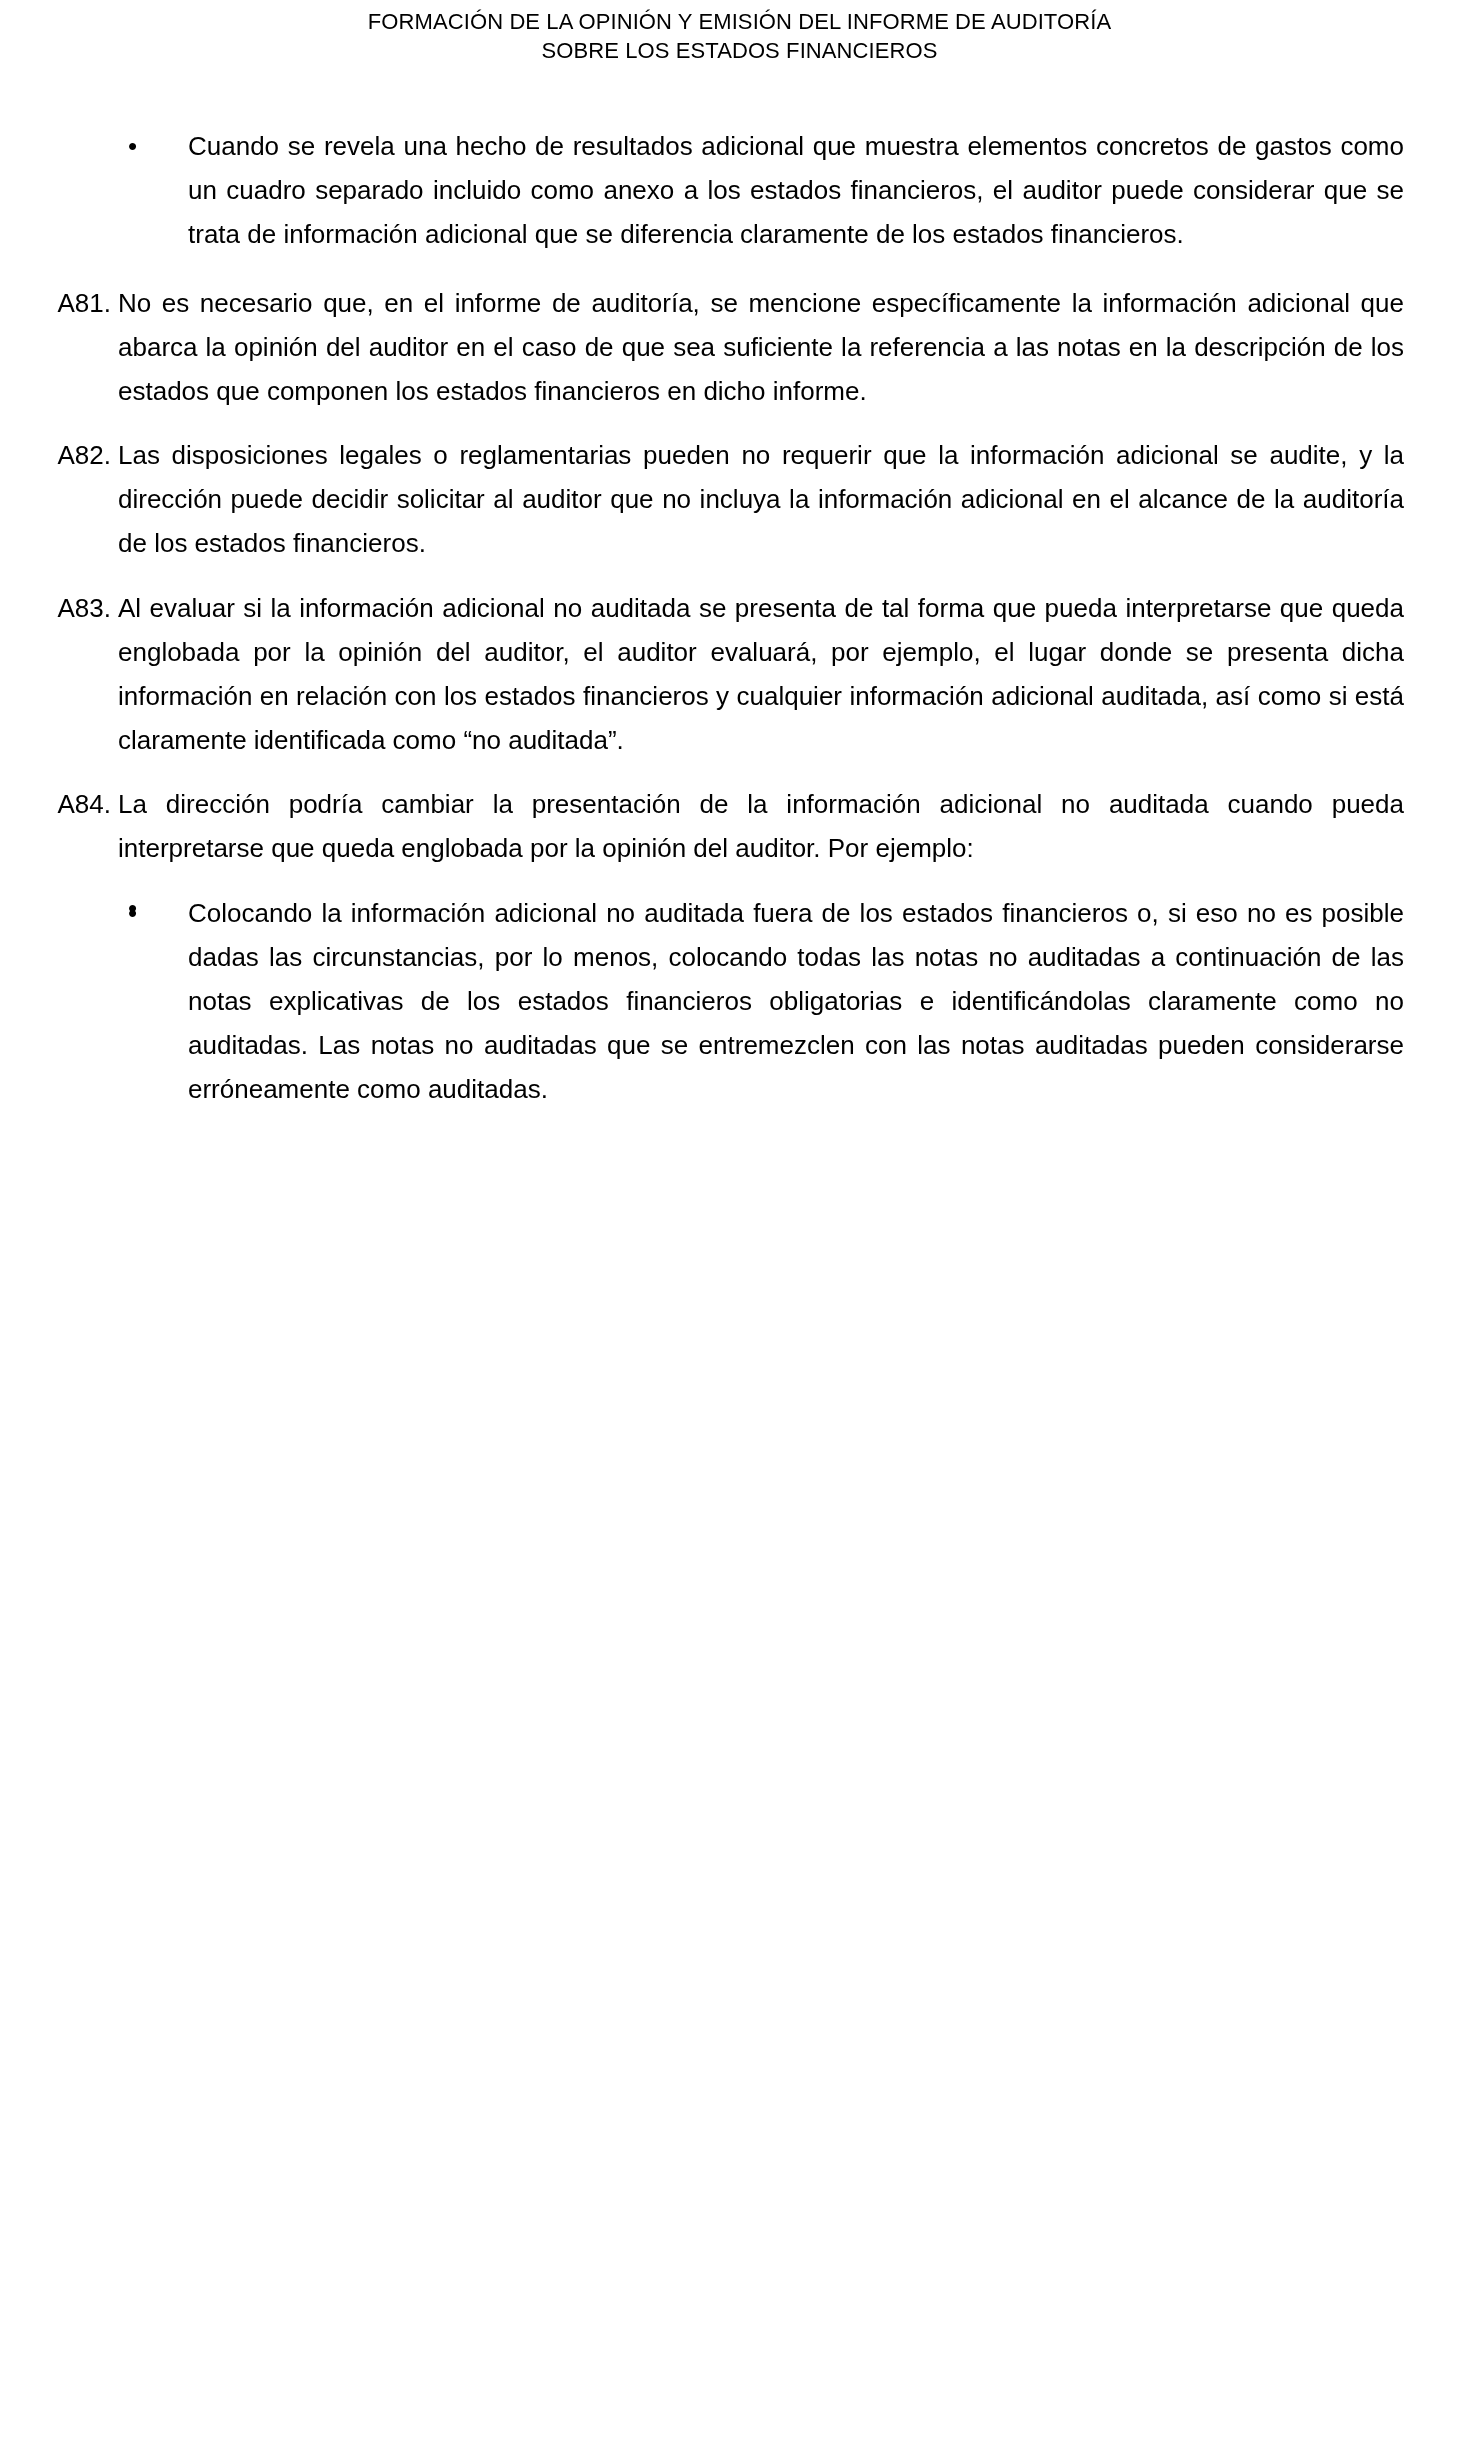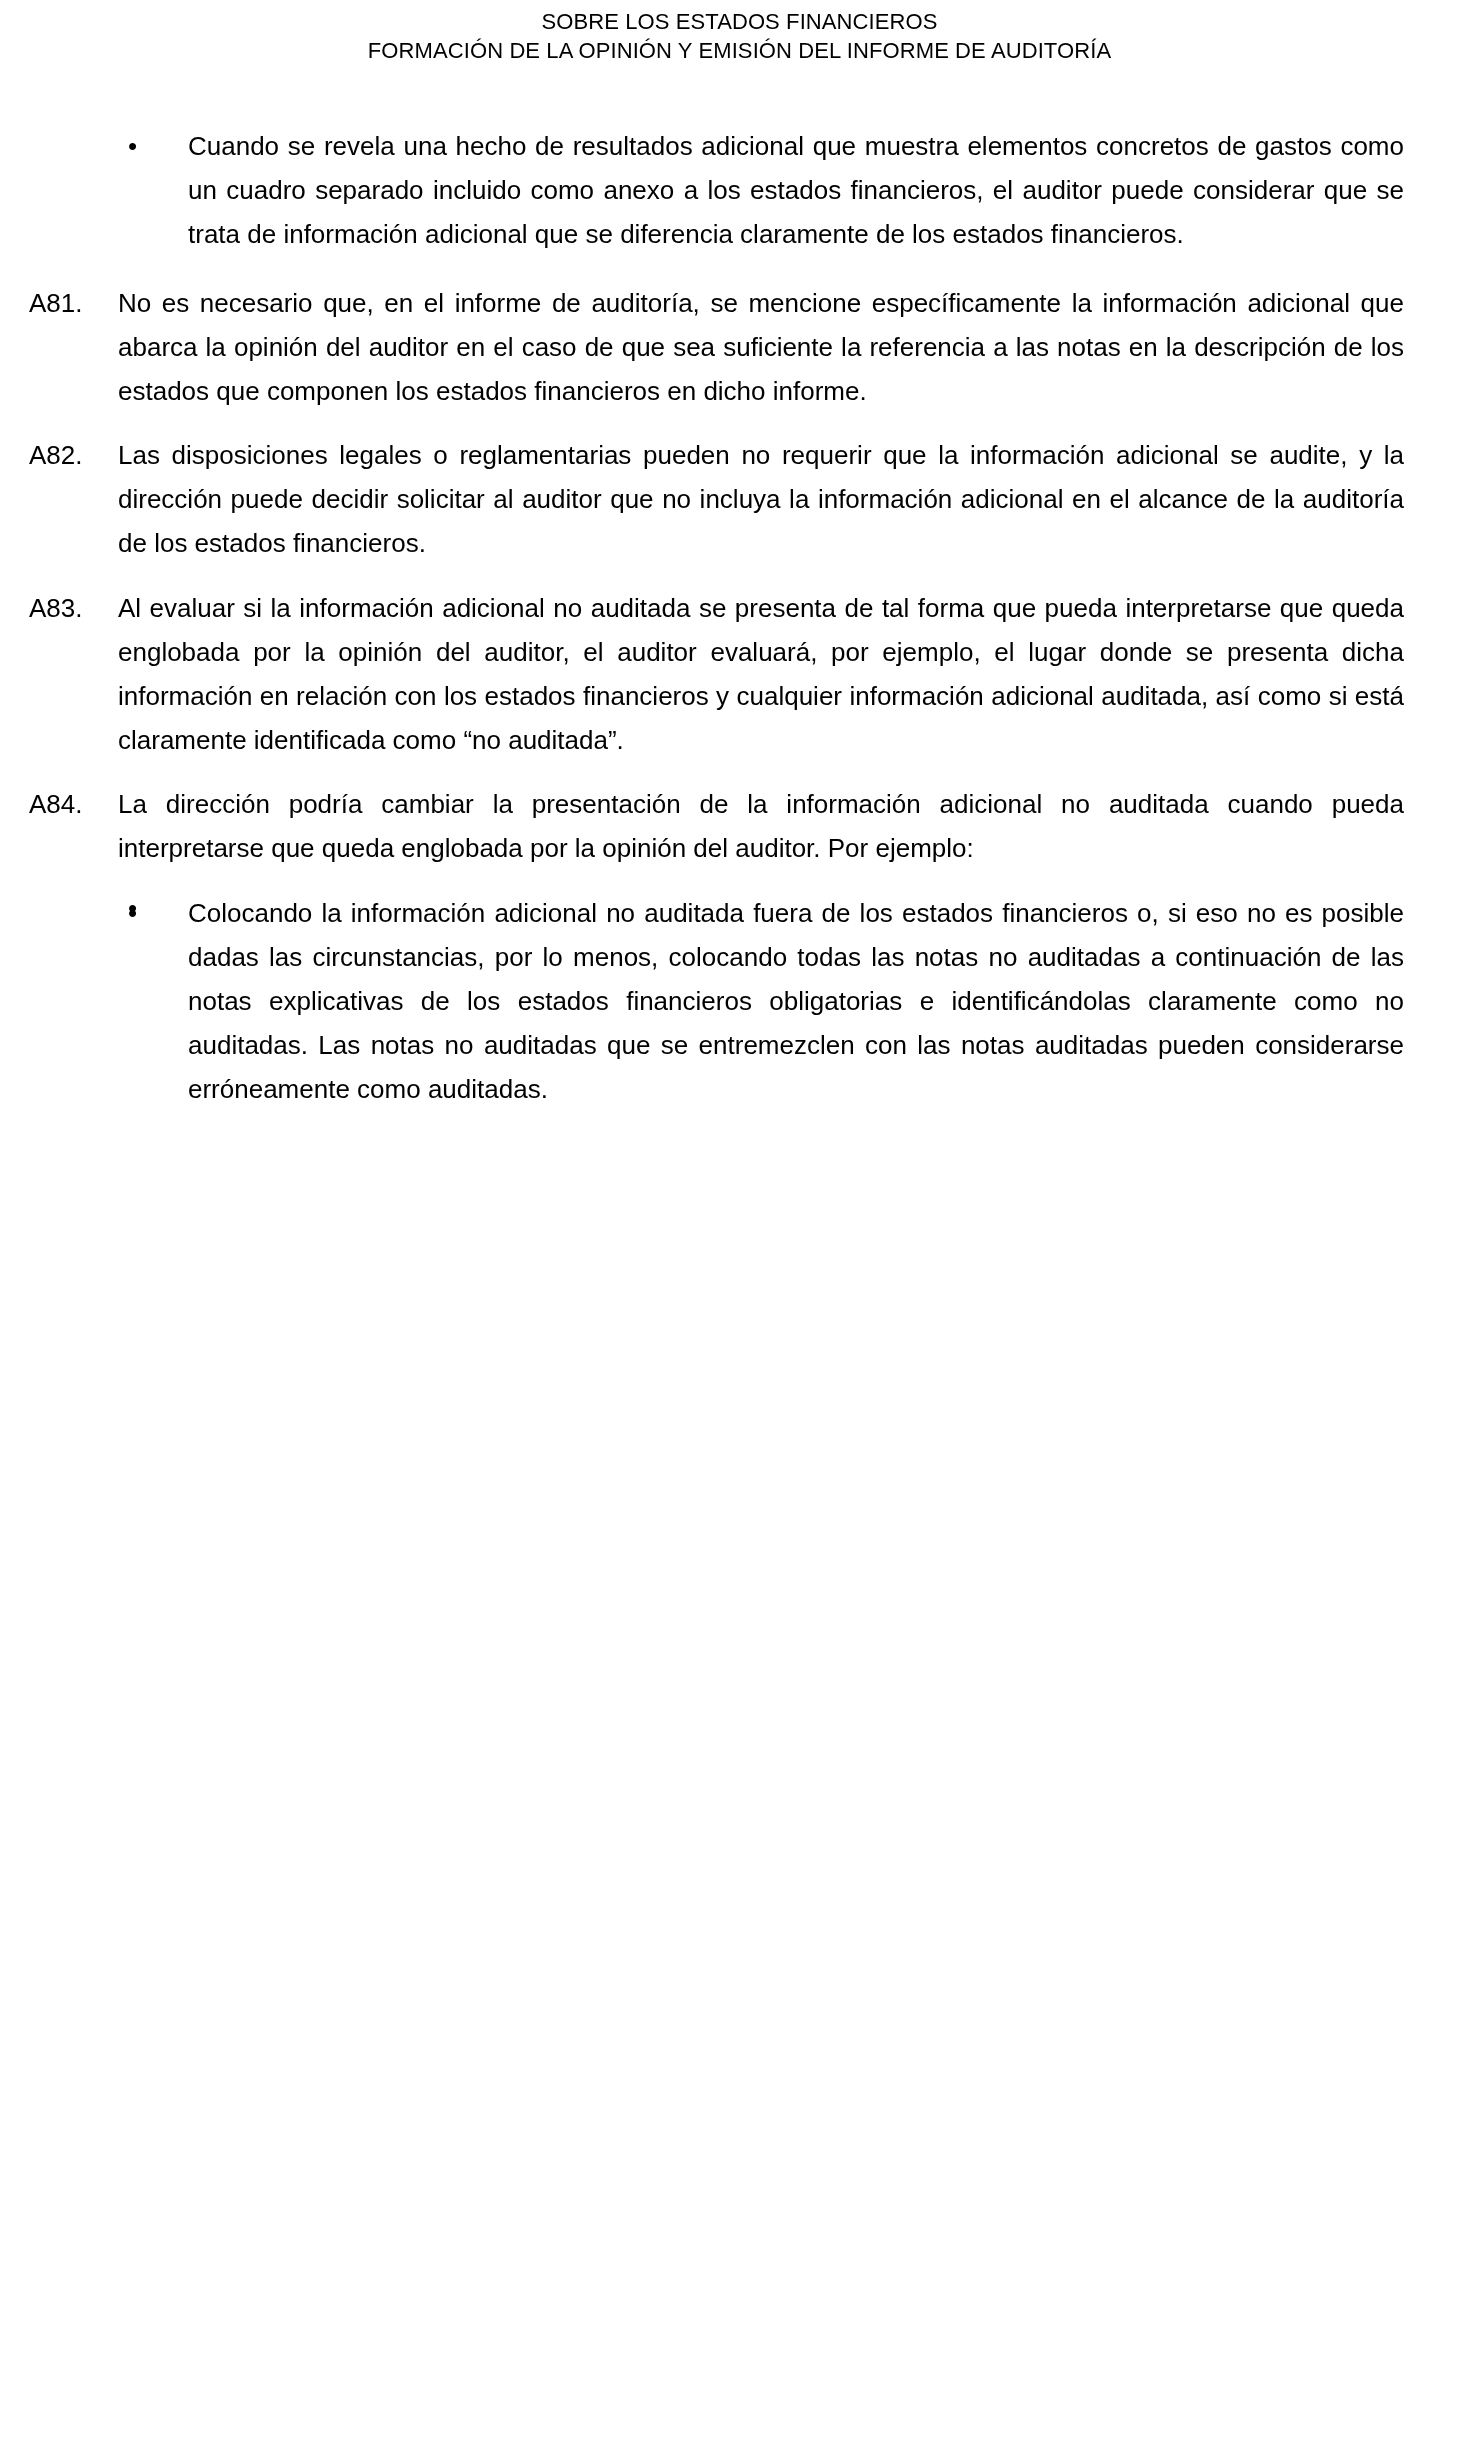--- a/index.html
+++ b/index.html
@@ -63,21 +63,21 @@
     word-spacing: 0px;
     color: #000;
   }
   .num-para .num-label {
     position: absolute;
     left: 0;
     top: 0;
     width: 82px;
     font-size: 26px;
     line-height: 44px;
-    text-align: left;
+    text-align: right;
   }
   .num-para .para-text {
     display: block;
   }
 
   
   .bullet-item {
     position: relative;
     padding-left: 159px;          
     margin: 0 0 20.4px 0;
@@ -102,22 +102,22 @@
   .gap-after-bullet-group { margin-bottom: 25px; }
   .tight { margin-bottom: 16px; }
   .pre-a85 { margin-bottom: 27px; }
 </style>
 </head>
 <body>
 
 <div class="page">
 
   <div class="doc-header">
+    <span class="hline">FORMACIÓN DE LA OPINIÓN Y EMISIÓN DEL INFORME DE AUDITORÍA</span>
     <span class="hline">SOBRE LOS ESTADOS FINANCIEROS</span>
-    <span class="hline">FORMACIÓN DE LA OPINIÓN Y EMISIÓN DEL INFORME DE AUDITORÍA</span>
   </div>
 
   <div class="body-wrap">
 
     <div class="bullet-item gap-after-bullet-group">
       <span class="bullet-dot">•</span>
       <span class="bullet-text">Cuando se revela una hecho de resultados adicional que muestra elementos concretos de gastos como un cuadro separado incluido como anexo a los estados financieros, el auditor puede considerar que se trata de información adicional que se diferencia claramente de los estados financieros.</span>
     </div>
 
     <div class="num-para">

